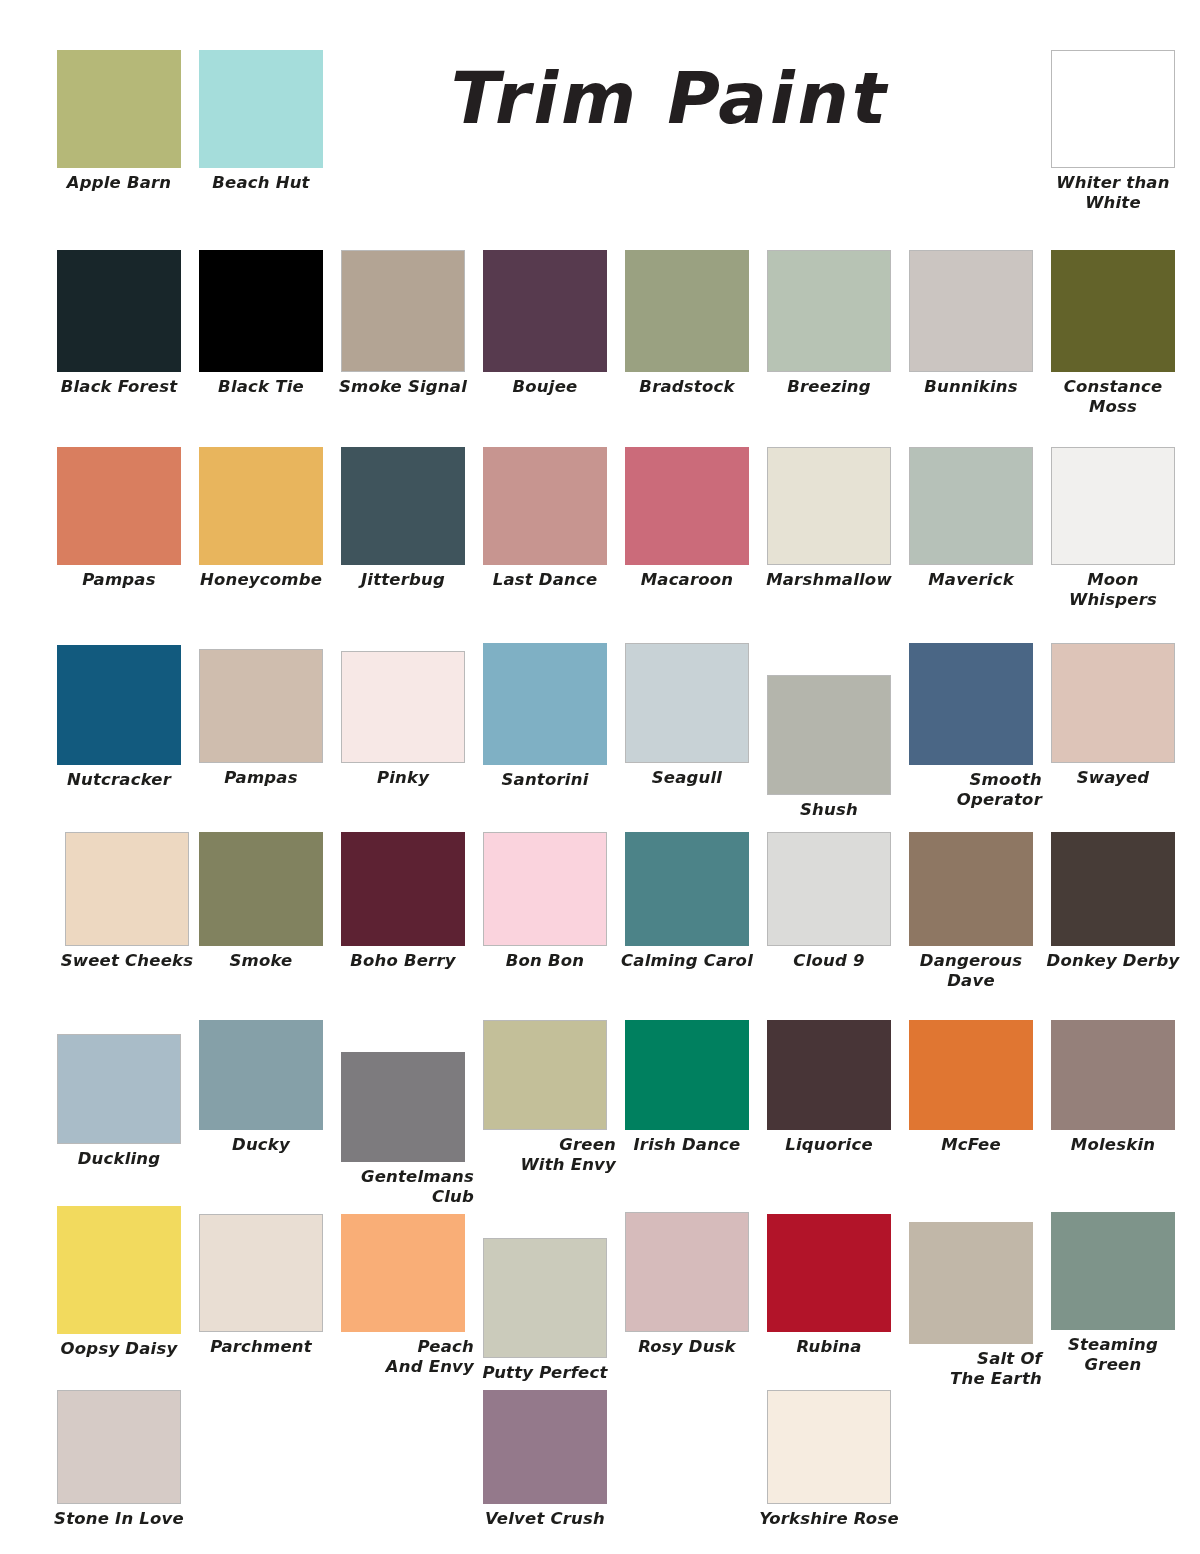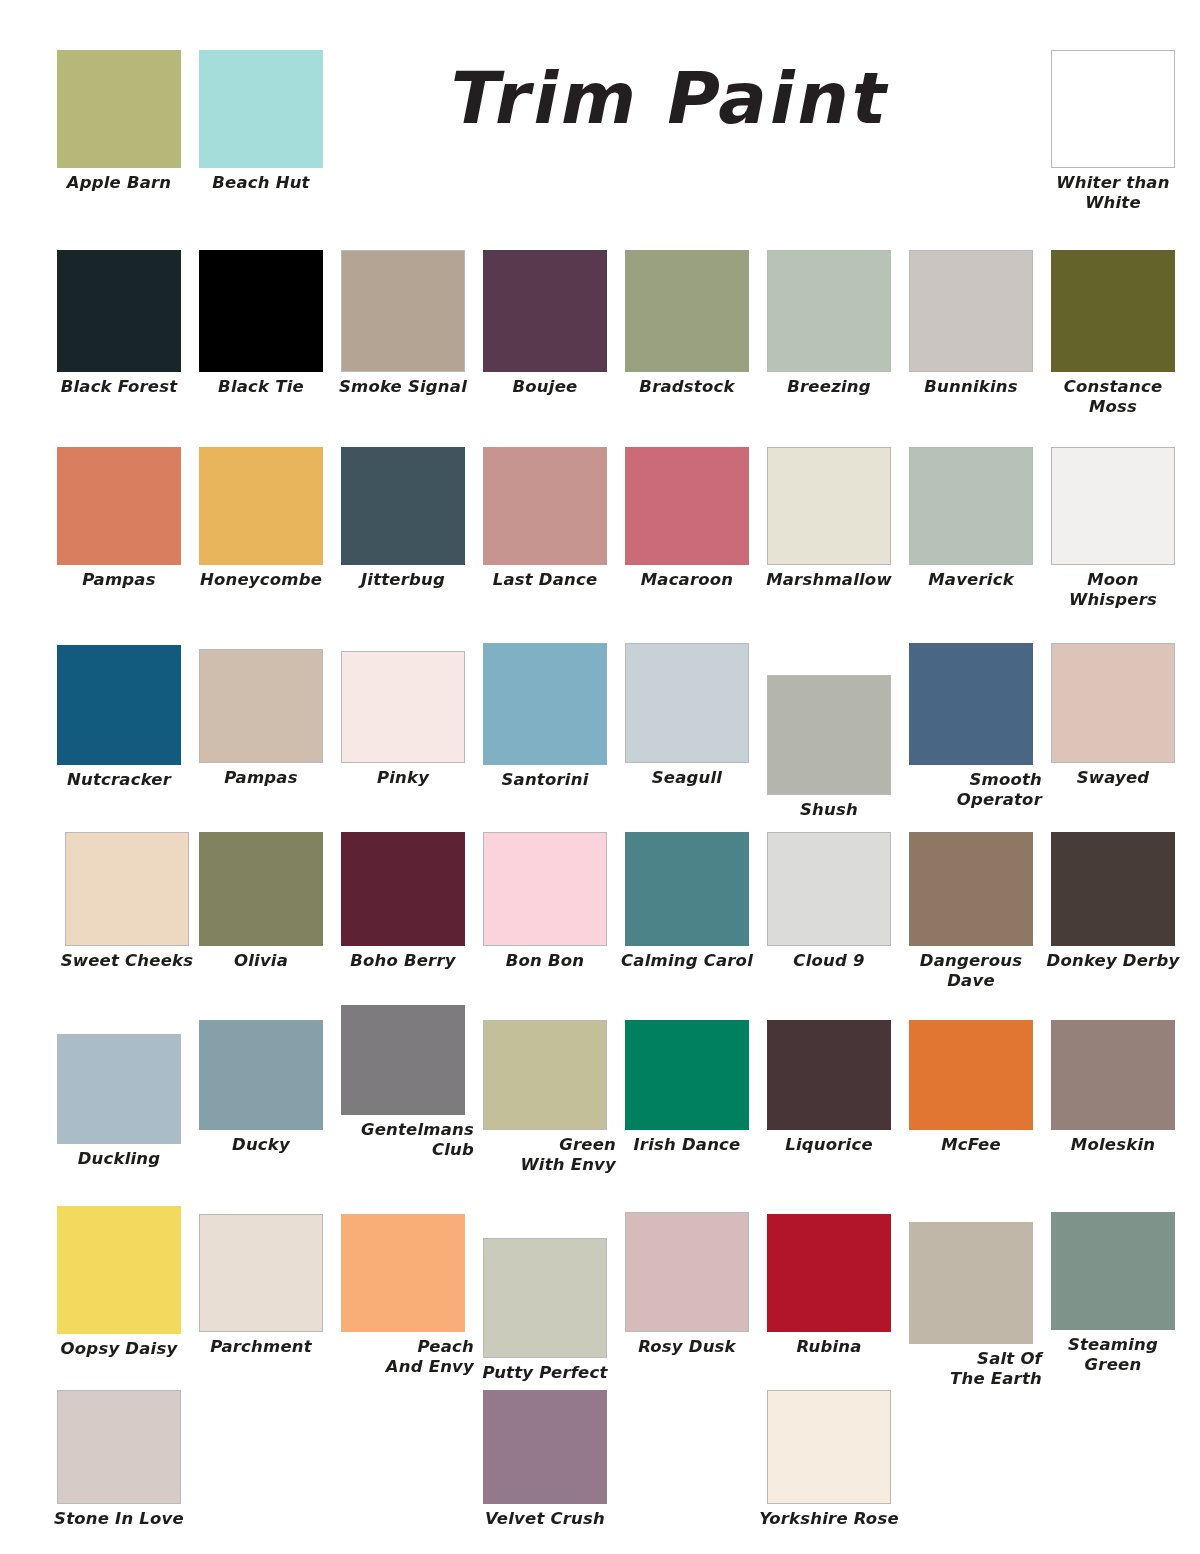--- a/index.html
+++ b/index.html
@@ -190,21 +190,21 @@
       <div class="cell" style="left: 1042px; top: 643px;">
         <div class="chip bordered" title="Swayed" style="background: rgb(221, 196, 184); height: 120px;"></div>
         <div class="label">Swayed</div>
       </div>
       <div class="cell" style="left: 48px; top: 832px; margin-left: 8px;">
         <div class="chip bordered" title="Sweet Cheeks" style="background: rgb(237, 216, 193); height: 114px;"></div>
         <div class="label">Sweet Cheeks</div>
       </div>
       <div class="cell" style="left: 190px; top: 832px;">
         <div class="chip" title="Olivia" style="background: rgb(129, 130, 95); height: 114px;"></div>
-        <div class="label">Olivia</div>
+        <div class="label">Smoke</div>
       </div>
       <div class="cell" style="left: 332px; top: 832px;">
         <div class="chip" title="Boho Berry" style="background: rgb(93, 34, 51); height: 114px;"></div>
         <div class="label">Boho Berry</div>
       </div>
       <div class="cell" style="left: 474px; top: 832px;">
         <div class="chip bordered" title="Bon Bon" style="background: rgb(250, 211, 221); height: 114px;"></div>
         <div class="label">Bon Bon</div>
       </div>
       <div class="cell" style="left: 616px; top: 832px;">
@@ -224,21 +224,21 @@
         <div class="label">Donkey Derby</div>
       </div>
       <div class="cell" style="left: 48px; top: 1020px; margin-top: 14px;">
         <div class="chip bordered" title="Duckling" style="background: rgb(169, 188, 200); height: 110px;"></div>
         <div class="label">Duckling</div>
       </div>
       <div class="cell" style="left: 190px; top: 1020px;">
         <div class="chip" title="Ducky" style="background: rgb(133, 160, 168); height: 110px;"></div>
         <div class="label">Ducky</div>
       </div>
-      <div class="cell" style="left: 332px; top: 1005px;">
+      <div class="cell" style="left: 332px; top: 1052px;">
         <div class="chip" title="Gentelmans
 Club" style="background: rgb(125, 123, 126); height: 110px;"></div>
         <div class="label left">Gentelmans
 Club</div>
       </div>
       <div class="cell" style="left: 474px; top: 1020px;">
         <div class="chip bordered" title="Green
 With Envy" style="background: rgb(195, 191, 153); height: 110px;"></div>
         <div class="label left">Green
 With Envy</div>

